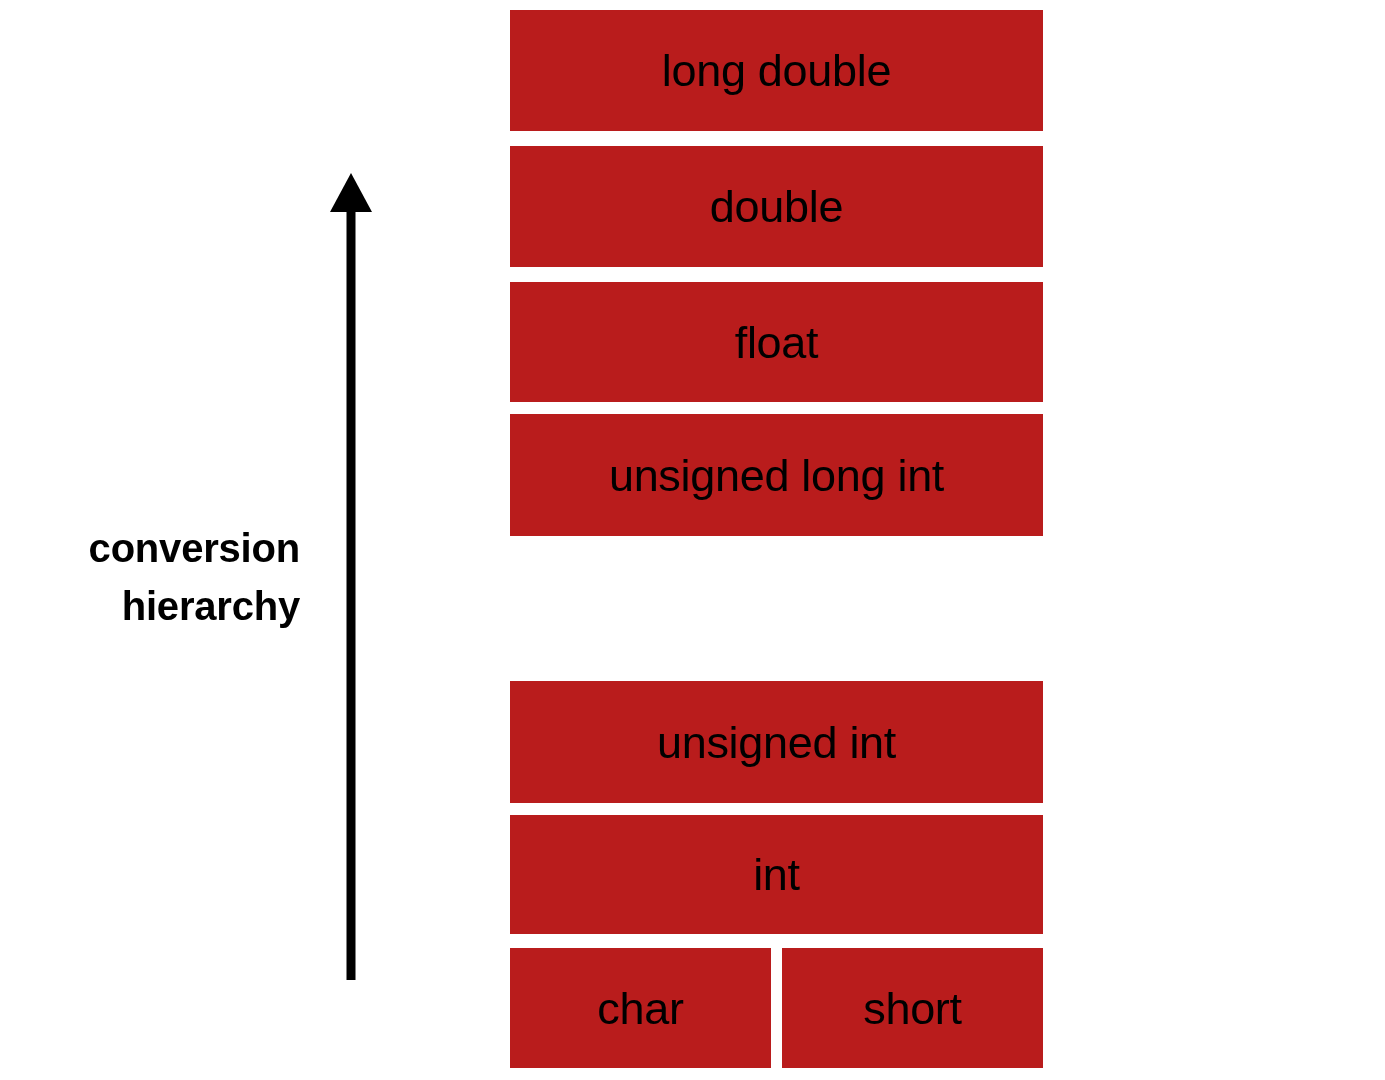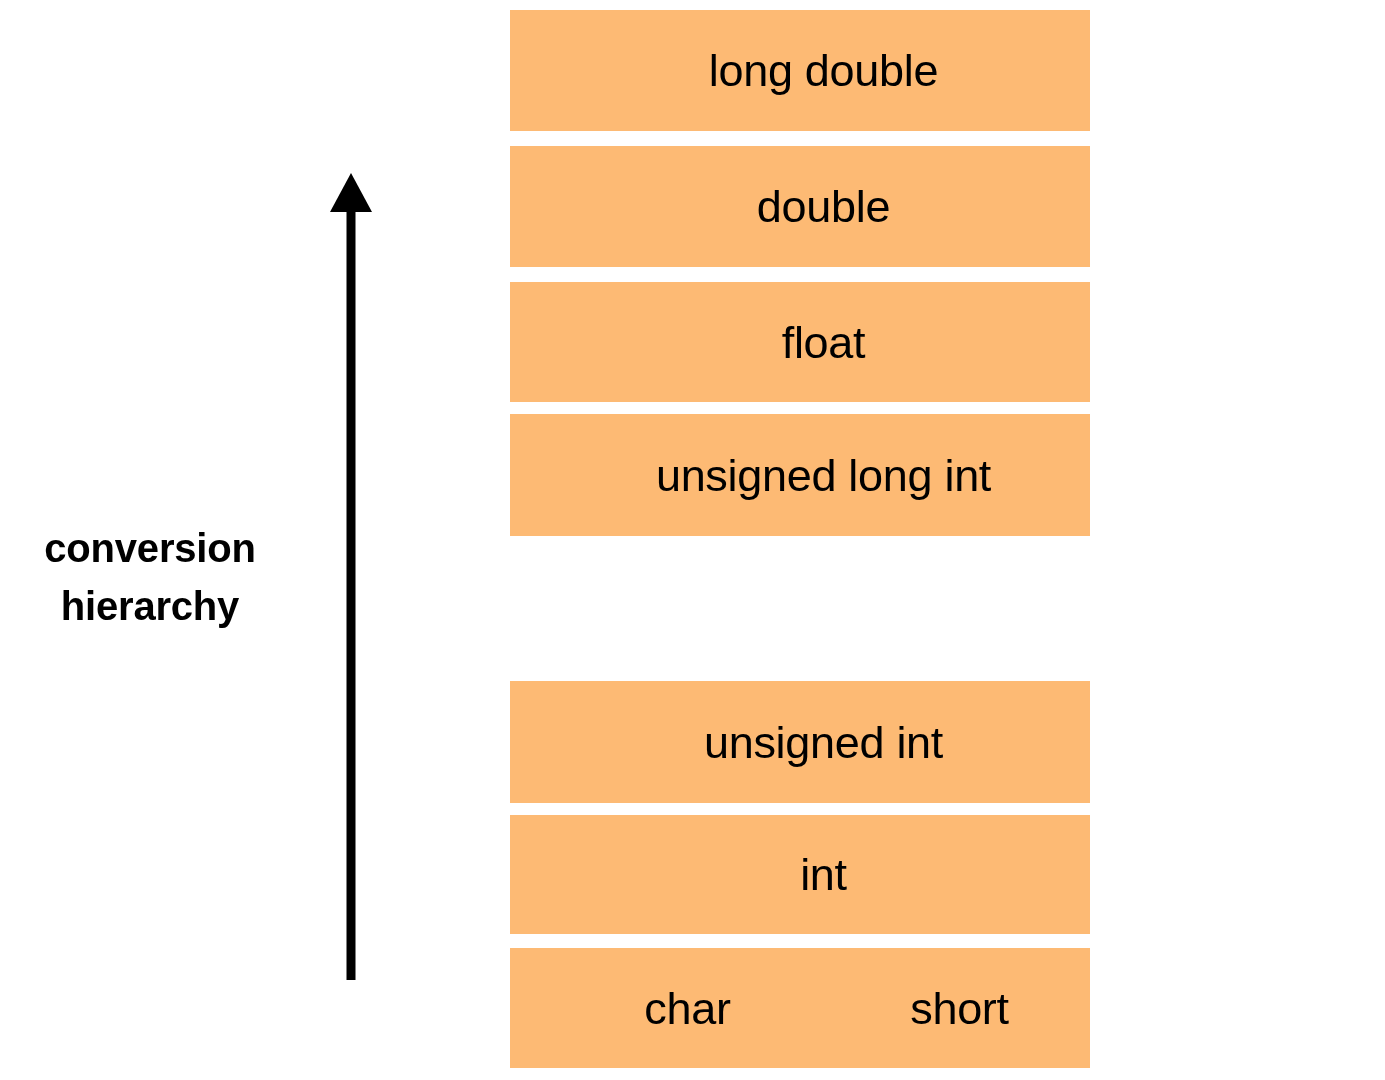--- a/index.html
+++ b/index.html
@@ -22,21 +22,21 @@
     overflow: hidden;
     background: #ffffff;
   }
 
   
   .axis-label {
     position: absolute;
     left: 0px;
     top: 519px;
     width: 300px;
-    text-align: center;
+    text-align: right;
     font-size: 40px;
     font-weight: bold;
     line-height: 58px;
     color: #000000;
     letter-spacing: -0.2px;
     white-space: pre-line;
   }
 
   
   .arrow {
@@ -54,25 +54,24 @@
     left: 510px;
     top: 10px;
     width: 533px;
     height: 1058px;
   }
 
   .type-box {
     position: absolute;
     left: 0;
     width: 533px;
-    background: #fdba74;
+    background: #b91c1c;
     display: flex;
     align-items: center;
     justify-content: center;
-    padding-left: 47px;
   }
 
   .type-box .type-label {
     font-size: 45px;
     font-weight: 400;
     color: #000000;
     line-height: 1;
     letter-spacing: -0.3px;
     white-space: nowrap;
   }

